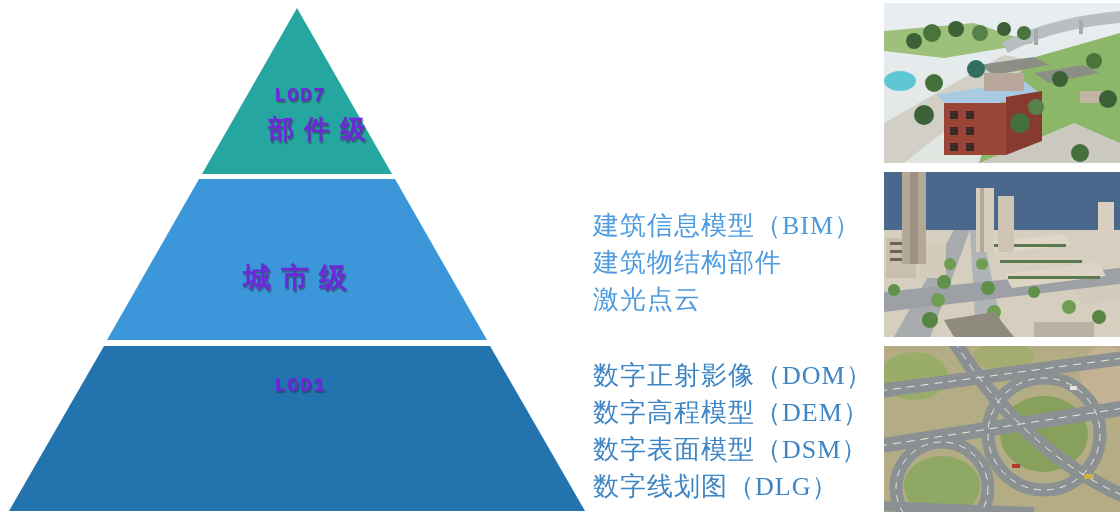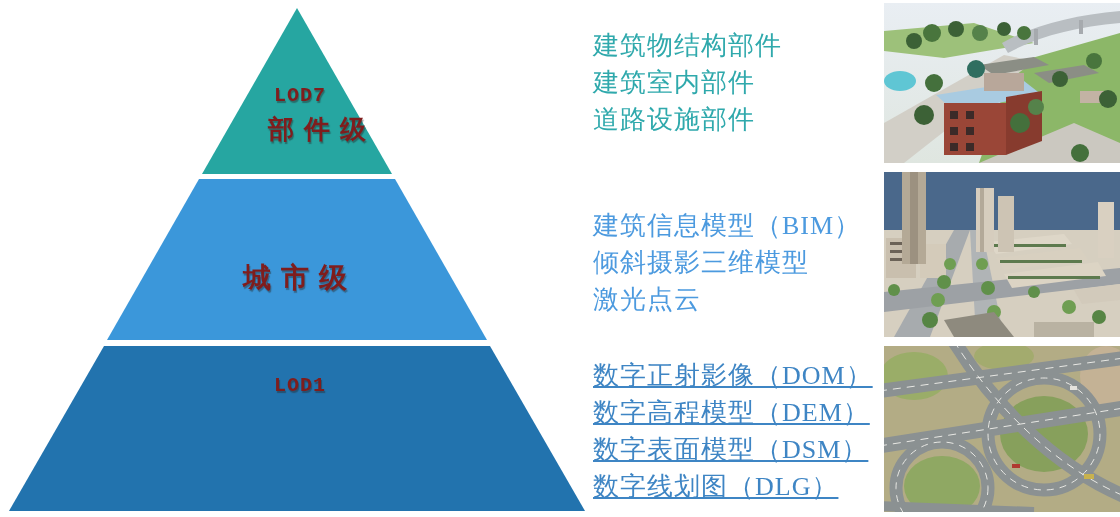--- a/index.html
+++ b/index.html
@@ -2,21 +2,21 @@
 <html><head>
 <meta charset="utf-8">
 <style>
   * { margin:0; padding:0; box-sizing:border-box; }
   body { font-family:"Liberation Sans", sans-serif; background:#fff; }
   .canvas { position:relative; width:1120px; height:517px; background:#ffffff; overflow:hidden; }
 
   .pyramid-svg { position:absolute; left:0; top:0; }
 
   .pyr-label { position:absolute; left:0; width:600px; text-align:center;
-               color:#7f1d1d; text-shadow:1px 1.5px 1px rgba(40,40,40,.45);
+               color:#6d28d9; text-shadow:1px 1.5px 1px rgba(40,40,40,.45);
                font-family:"DejaVu Sans", sans-serif; }
   .pyr-code  { font-weight:bold; font-size:20px; letter-spacing:1px;
                font-family:"Liberation Mono","DejaVu Sans Mono", monospace; }
   .pyr-name  { font-weight:bold; font-size:26px; letter-spacing:10px; }
   .lbl-code-1 { top:84px; }
   .lbl-name-1 { top:112px;padding-left:44px; }
   .lbl-name-2 { top:259px; font-size:28px; }
   .lbl-code-3 { top:374px; }
   .lbl-name-3 { top:421px; }
 
@@ -45,33 +45,28 @@
     <polygon points="104,346 490,346 585,511 9,511" fill="#2273AE"></polygon>
   </svg>
 
   <div class="pyr-label pyr-code lbl-code-1">LOD7</div>
   <div class="pyr-label pyr-name lbl-name-1">部件级</div>
 
   <div class="pyr-label pyr-name lbl-name-2">城市级</div>
 
   <div class="pyr-label pyr-code lbl-code-3">LOD1</div>
 
-  <div class="desc-block desc-1" style="color: rgb(47, 169, 172);">
-    <span class="desc-line">建筑物结构部件</span>
-    <span class="desc-line">建筑室内部件</span>
-    <span class="desc-line">道路设施部件</span>
-  </div>
 
   <div class="desc-block desc-2" style="color: rgb(76, 154, 223); margin-top: 10px;">
     <span class="desc-line">建筑信息模型（BIM）</span>
-    <span class="desc-line">倾斜摄影三维模型</span>
+    <span class="desc-line">建筑物结构部件</span>
     <span class="desc-line">激光点云</span>
   </div>
 
-  <div class="desc-block desc-3" style="color: rgb(62, 133, 196); text-decoration: underline;">
+  <div class="desc-block desc-3" style="color: rgb(62, 133, 196);">
     <span class="desc-line">数字正射影像（DOM）</span>
     <span class="desc-line">数字高程模型（DEM）</span>
     <span class="desc-line">数字表面模型（DSM）</span>
     <span class="desc-line">数字线划图（DLG）</span>
   </div>
 
   <div class="photo photo-1">
     <svg width="236" height="160" viewBox="0 0 236 160">
       <defs>
         <linearGradient id="sky1" x1="0" y1="0" x2="0" y2="1">

